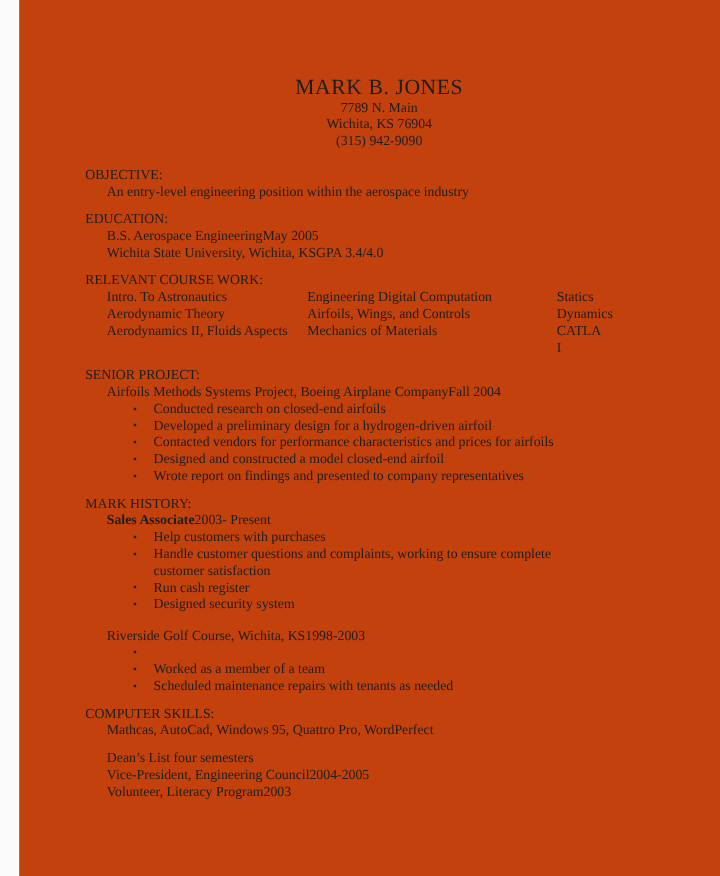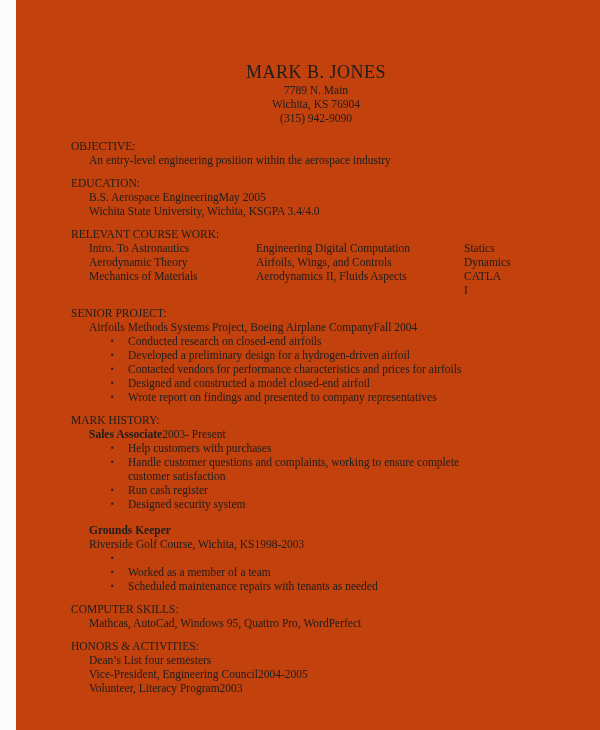--- a/index.html
+++ b/index.html
@@ -108,22 +108,22 @@
           <span>Intro. To Astronautics</span>
           <span>Engineering Digital Computation</span>
           <span>Statics</span>
         </div>
         <div class="course-grid">
           <span>Aerodynamic Theory</span>
           <span>Airfoils, Wings, and Controls</span>
           <span>Dynamics</span>
         </div>
         <div class="course-grid">
+          <span>Aerodynamics II, Fluids Aspects</span>
           <span>Mechanics of Materials</span>
-          <span>Aerodynamics II, Fluids Aspects</span>
           <span>CATLA I</span>
         </div>
       </div>
     </div>
 
     <div class="section">
       <div class="section-heading">SENIOR PROJECT:</div>
       <div class="section-content">
         <div class="row">
           <span>Airfoils Methods Systems Project, Boeing Airplane Company</span>
@@ -174,24 +174,20 @@
             <span class="bullet-text">Run cash register</span>
           </div>
           <div class="bullet-row">
             <span class="bullet">▪</span>
             <span class="bullet-text">Designed security system</span>
           </div>
         </div>
 
         <div class="job">
           <div class="row">
-            <span class="job-title">Grounds Keeper</span>
-            <span class="right"></span>
-          </div>
-          <div class="row">
             <span>Riverside Golf Course, Wichita, KS</span>
             <span class="right">1998-2003</span>
           </div>
           <div class="bullet-row">
             <span class="bullet">▪</span>
           </div>
           <div class="bullet-row">
             <span class="bullet">▪</span>
             <span class="bullet-text">Worked as a member of a team</span>
           </div>
@@ -205,21 +201,20 @@
     </div>
 
     <div class="section">
       <div class="section-heading">COMPUTER SKILLS:</div>
       <div class="section-content">
         <div>Mathcas, AutoCad, Windows 95, Quattro Pro, WordPerfect</div>
       </div>
     </div>
 
     <div class="section">
-      <div class="section-heading">HONORS &amp; ACTIVITIES:</div>
       <div class="section-content">
         <div class="row">
           <span>Dean’s List four semesters</span>
           <span class="right"></span>
         </div>
         <div class="row">
           <span>Vice-President, Engineering Council</span>
           <span class="right">2004-2005</span>
         </div>
         <div class="row">

